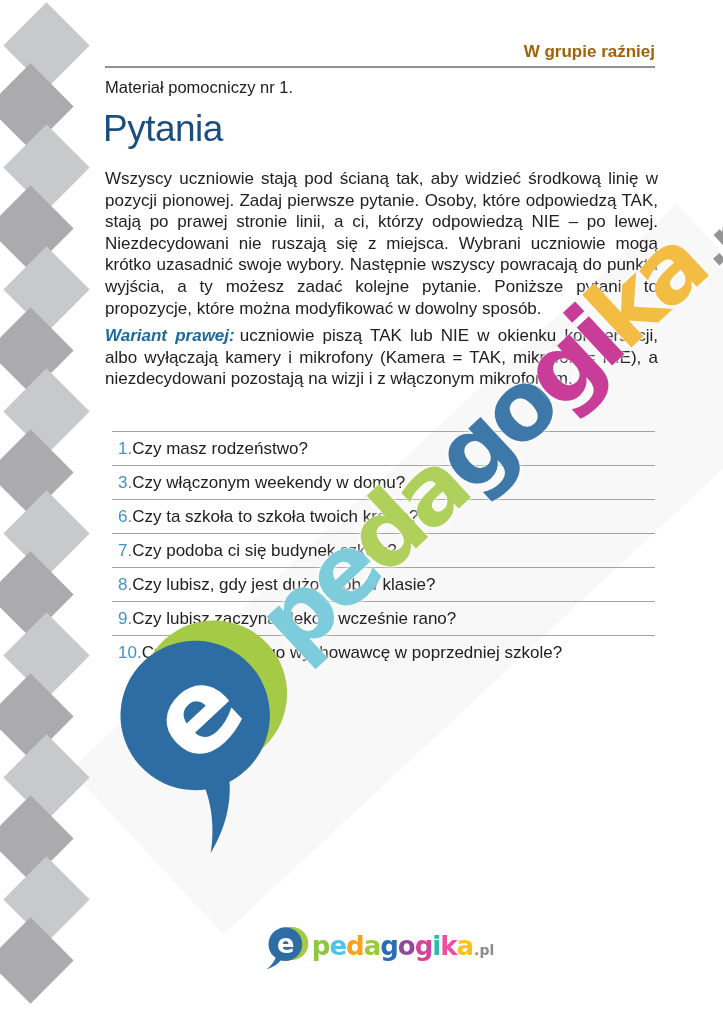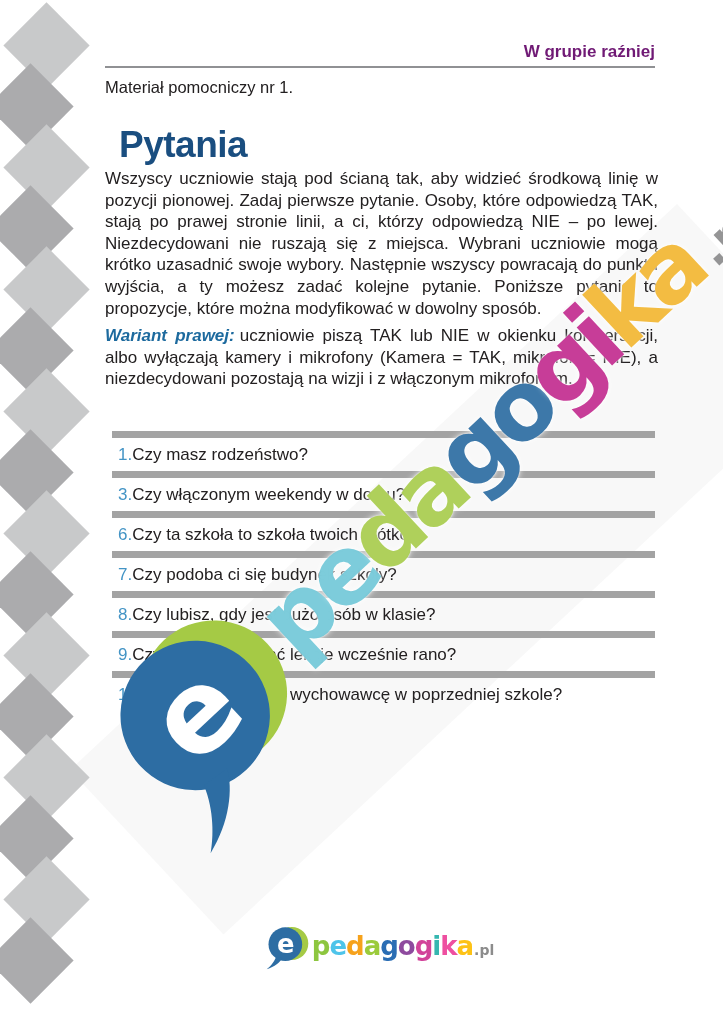--- a/index.html
+++ b/index.html
@@ -13,46 +13,46 @@
 
   
   .wm-band {
     position:absolute; left:70px; top:770px; width:830px; height:225px;
     background:rgba(100,100,100,0.045);
     transform:rotate(-43deg); transform-origin:0 0;
   }
 
   .header-label {
     position:absolute; top:42px; left:105px; width:550px; text-align:right;
-    font-weight:bold; font-size:17px; color:#701a75;
+    font-weight:bold; font-size:17px; color:#a16207;
   }
   .header-rule {
     position:absolute; top:66px; left:105px; width:550px; height:0;
     border-top:2px solid #909194;
   }
   .material-label { position:absolute; top:78px; left:105px; font-size:16.5px;text-align:center; }
 
   .title {
-    position:absolute; top:108px; left:103px; margin:16px;
-    font-size:37px; font-weight:bold; color:#1a4e80; letter-spacing:-0.5px;
+    position:absolute; top:108px; left:103px; margin:0;
+    font-size:37px; font-weight:normal; color:#1a4e80; letter-spacing:-0.5px;
   }
 
   .intro {
     position:absolute; top:168px; left:105px; width:553px; margin:0;
     font-size:17px; line-height:21.6px; text-align:justify;
   }
   .remote {
     position:absolute; top:325px; left:105px; width:553px; margin:0;
     font-size:17px; line-height:21.6px; text-align:justify;
   }
   .remote-label { font-weight:bold; font-style:italic; color:#1d6a9e; margin-right:5px; }
 
   #questions-list { position:absolute; top:431px; left:112px; width:543px; z-index:2; }
   .q-row {
-    border-top:7px solid #a3a3a3; padding:7px 0 5px 6px; height:21px;
+    border-top:1px solid #a3a3a3; padding:7px 0 5px 6px; height:21px;
     font-size:17px; white-space:nowrap; overflow:visible;
   }
   .q-num { color:#4394c5; }
 
   
   .watermark {
     position:absolute; left:104px; top:612px; z-index:3;
     display:flex; align-items:baseline;
     transform:rotate(-43deg); transform-origin:95px 95px;
     font-family:"DejaVu Sans", sans-serif; font-weight:bold; pointer-events:none;

